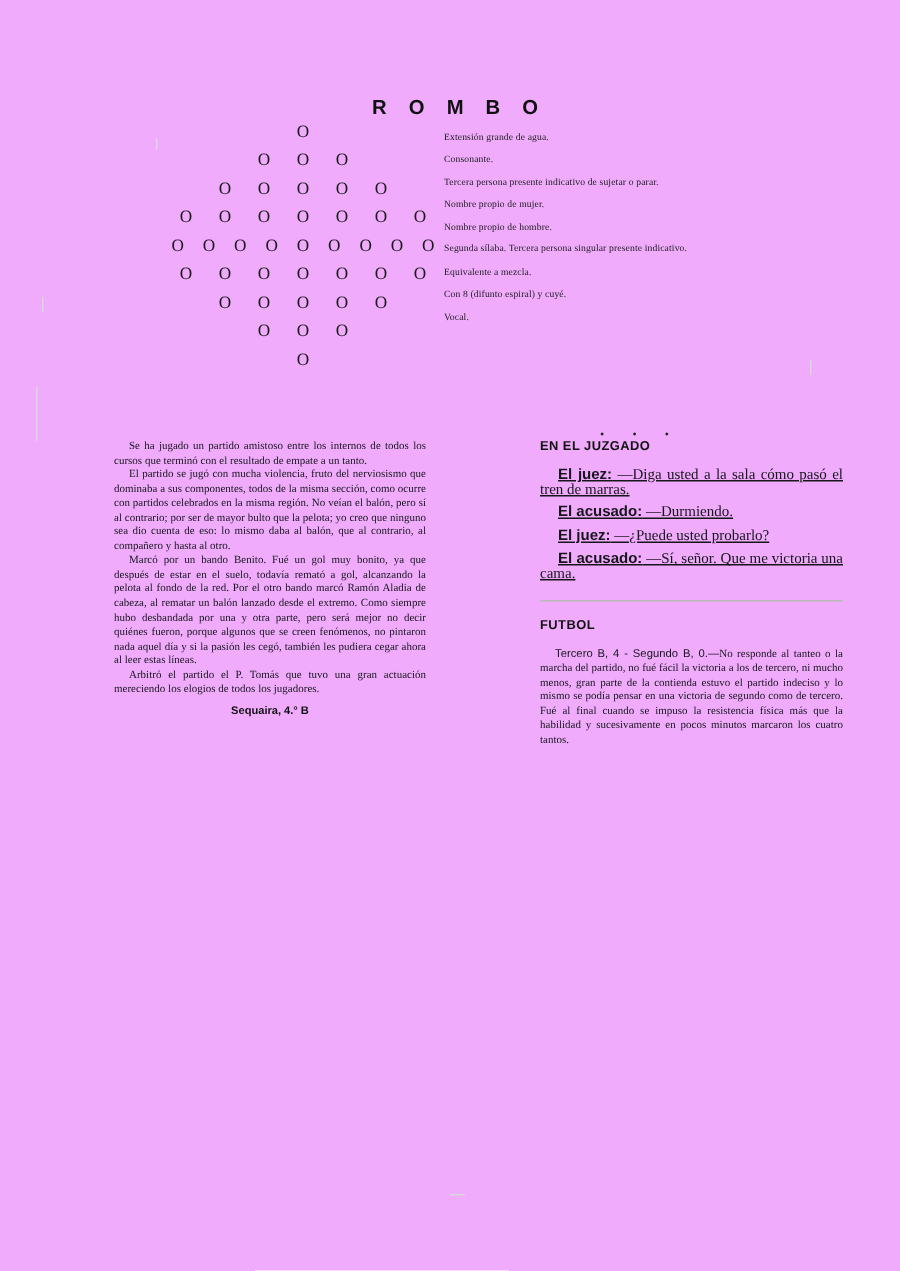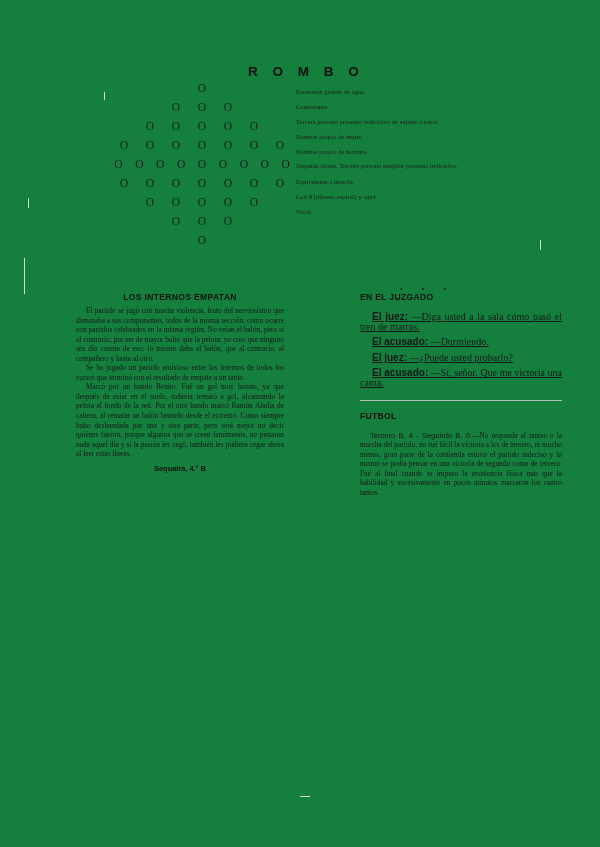--- a/index.html
+++ b/index.html
@@ -4,21 +4,21 @@
 <style>
   html, body {
     margin: 0;
     padding: 0;
     background: #ffffff;
   }
   #page {
     position: relative;
     width: 600px;
     height: 847px;
-    background: #15803d;
+    background: #f0abfc;
     font-family: "Liberation Serif", serif;
     overflow: hidden;
     color: #15130f;
   }
 
   
   .tick {
     position: absolute;
     background: #d8d8d4;
   }
@@ -250,25 +250,25 @@
       <p class="clue tight">Vocal.</p>
     </div>
 
   <div id="dot-sep">
     <span>•</span>
     <span>•</span>
     <span>•</span>
   </div>
 
   <div class="col" id="col-left">
-    <h2 class="section-head centered">LOS INTERNOS EMPATAN</h2>
     <div id="left-paragraphs">
+        <p class="body">Se ha jugado un partido amistoso entre los internos de todos los cursos que terminó con el resultado de empate a un tanto.</p>
         <p class="body">El partido se jugó con mucha violencia, fruto del nerviosismo que dominaba a sus componentes, todos de la misma sección, como ocurre con partidos celebrados en la misma región. No veían el balón, pero sí al contrario; por ser de mayor bulto que la pelota; yo creo que ninguno sea dio cuenta de eso: lo mismo daba al balón, que al contrario, al compañero y hasta al otro.</p>
-        <p class="body">Se ha jugado un partido amistoso entre los internos de todos los cursos que terminó con el resultado de empate a un tanto.</p>
         <p class="body">Marcó por un bando Benito. Fué un gol muy bonito, ya que después de estar en el suelo, todavía remató a gol, alcanzando la pelota al fondo de la red. Por el otro bando marcó Ramón Aladia de cabeza, al rematar un balón lanzado desde el extremo. Como siempre hubo desbandada por una y otra parte, pero será mejor no decir quiénes fueron, porque algunos que se creen fenómenos, no pintaron nada aquel día y si la pasión les cegó, también les pudiera cegar ahora al leer estas líneas.</p>
+        <p class="body">Arbitró el partido el P. Tomás que tuvo una gran actuación mereciendo los elogios de todos los jugadores.</p>
       </div>
     <p class="signature">Sequaira, 4.° B</p>
   </div>
 
   <div class="col" id="col-right">
     <h2 class="section-head">EN EL JUZGADO</h2>
     <div class="gap-sm"></div>
     <div id="joke-lines">
         <p class="dialogue"><b>El juez:</b><span> —Diga usted a la sala cómo pasó el tren de marras.</span></p>
         <p class="dialogue"><b>El acusado:</b><span> —Durmiendo.</span></p>

